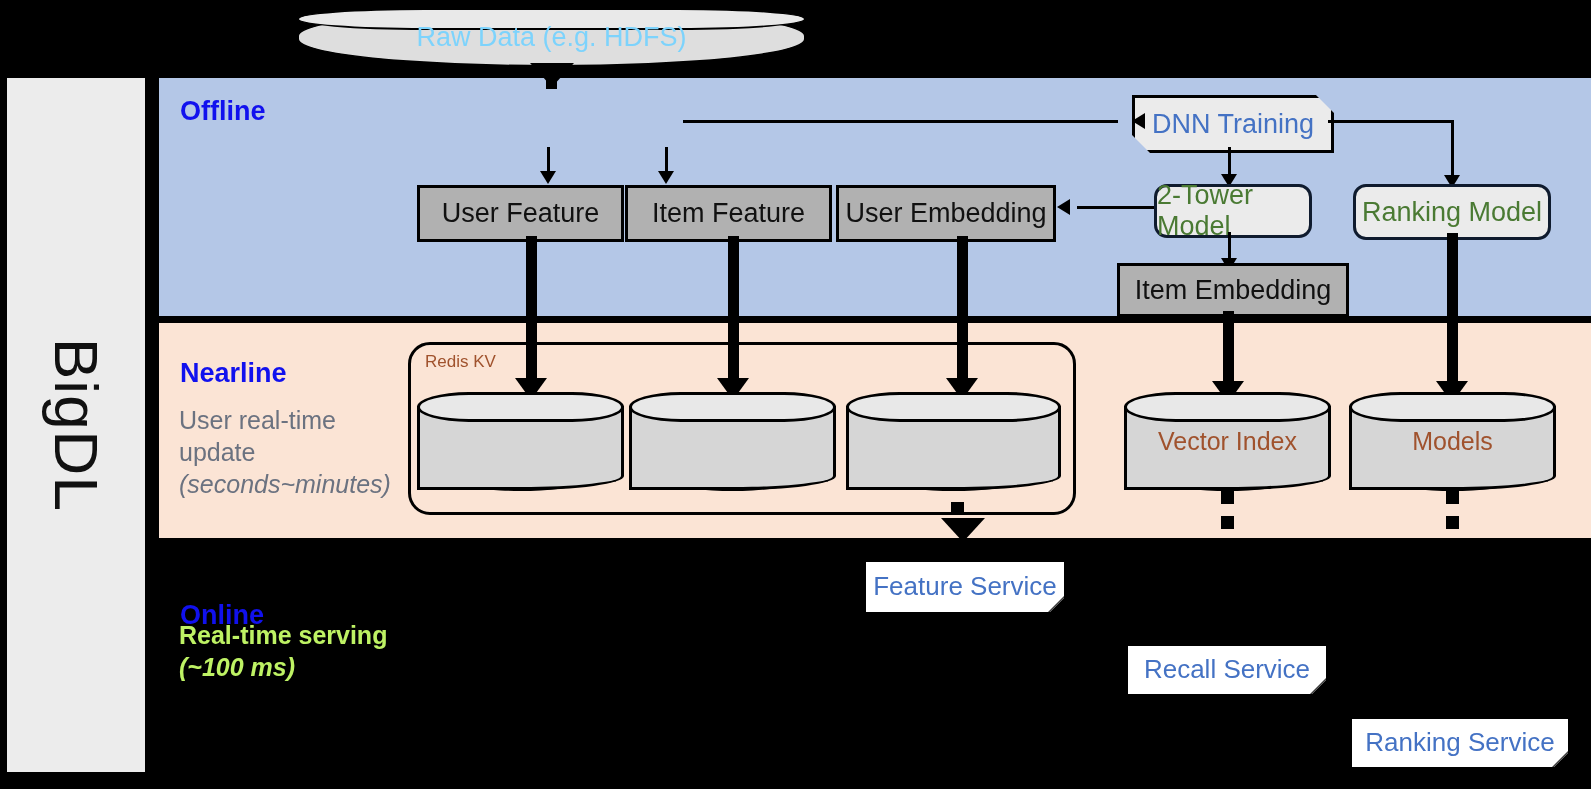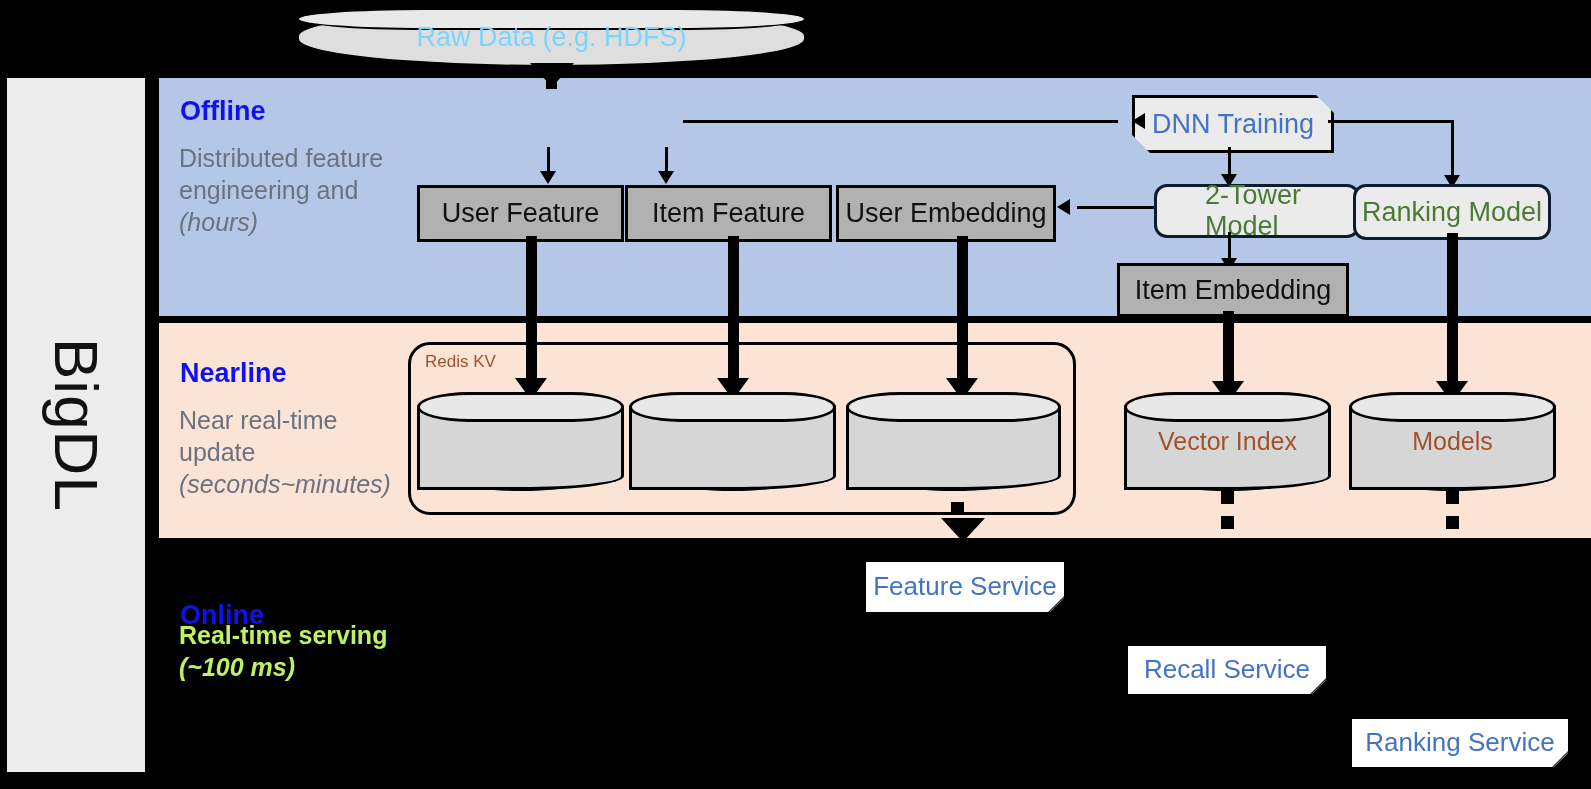--- a/index.html
+++ b/index.html
@@ -109,21 +109,20 @@
   <div id="hdfs">
     <div class="shell"></div>
     <div class="cap"></div>
     <div class="lbl">Raw Data (e.g. HDFS)</div>
   </div>
 
   <div class="thk" style="left:546px;top:67px;height:22px;"></div>
   <div class="ah-down-big" style="left:530px;top:63px;"></div>
 
   <div class="band-title" style="left:180px;top:96px;">Offline</div>
-  <div class="band-sub" style="left:179px;top:142px;"><span>Distributed feature engineering and </span><i>(hours)</i></div>
 
 
   <div class="flagbox" style="left:1132px;top:95px;width:196px;height:52px;">
     <div class="inner">DNN Training</div>
   </div>
 
   <div class="ln" style="left:683px;top:120px;width:435px;height:3px;"></div>
   <div class="ah-left" style="left:1119px;top:113px;transform:rotate(180deg);border-right-color:transparent;border-left:13px solid #000;"></div>
 
   <div class="ln" style="left:547px;top:147px;width:3px;height:26px;"></div>
@@ -145,21 +144,21 @@
   <div class="ln" style="left:1077px;top:206px;width:78px;height:3px;"></div>
   <div class="ah-left" style="left:1057px;top:199px;"></div>
 
   <div class="ln" style="left:1228px;top:147px;width:3px;height:29px;"></div>
   <div class="ah-down" style="left:1221px;top:174px;"></div>
 
   <div class="ln" style="left:1328px;top:120px;width:126px;height:3px;"></div>
   <div class="ln" style="left:1451px;top:120px;width:3px;height:57px;"></div>
   <div class="ah-down" style="left:1444px;top:175px;"></div>
 
-  <div class="rbox" style="left:1154px;top:184px;width:152px;height:48px;padding-left:48px;">
+  <div class="rbox" style="left:1154px;top:184px;width:152px;height:48px;">
     <span class="green">2-Tower Model</span>
   </div>
   <div class="rbox" style="left:1353px;top:184px;width:192px;height:50px;">
     <span class="green">Ranking Model</span>
   </div>
 
   <div class="ln" style="left:1228px;top:232px;width:3px;height:29px;"></div>
   <div class="ah-down" style="left:1221px;top:258px;"></div>
 
   <div class="gbox" style="left:1117px;top:263px;width:226px;height:48px;">
@@ -175,21 +174,21 @@
   <div class="thk" style="left:957px;top:236px;height:145px;"></div>
   <div class="ah-down-thick" style="left:946px;top:378px;"></div>
 
   <div class="thk" style="left:1223px;top:311px;height:73px;"></div>
   <div class="ah-down-thick" style="left:1212px;top:381px;"></div>
 
   <div class="thk" style="left:1447px;top:233px;height:151px;"></div>
   <div class="ah-down-thick" style="left:1436px;top:381px;"></div>
 
   <div class="band-title" style="left:180px;top:358px;">Nearline</div>
-  <div class="band-sub" style="left:179px;top:404px;"><span>Near real-time update </span><i>(seconds~minutes)</i></div>
+  <div class="band-sub" style="left:179px;top:404px;"><span>User real-time update </span><i>(seconds~minutes)</i></div>
 
   <div id="redis-box"></div>
   <div id="redis-lbl">Redis KV</div>
 
   <div class="cyl" style="left:417px;top:392px;width:207px;height:98px;">
     <div class="bottom"></div>
     <div class="body"></div>
     <div class="top"></div>
     <div class="lbl"></div>
   </div>

